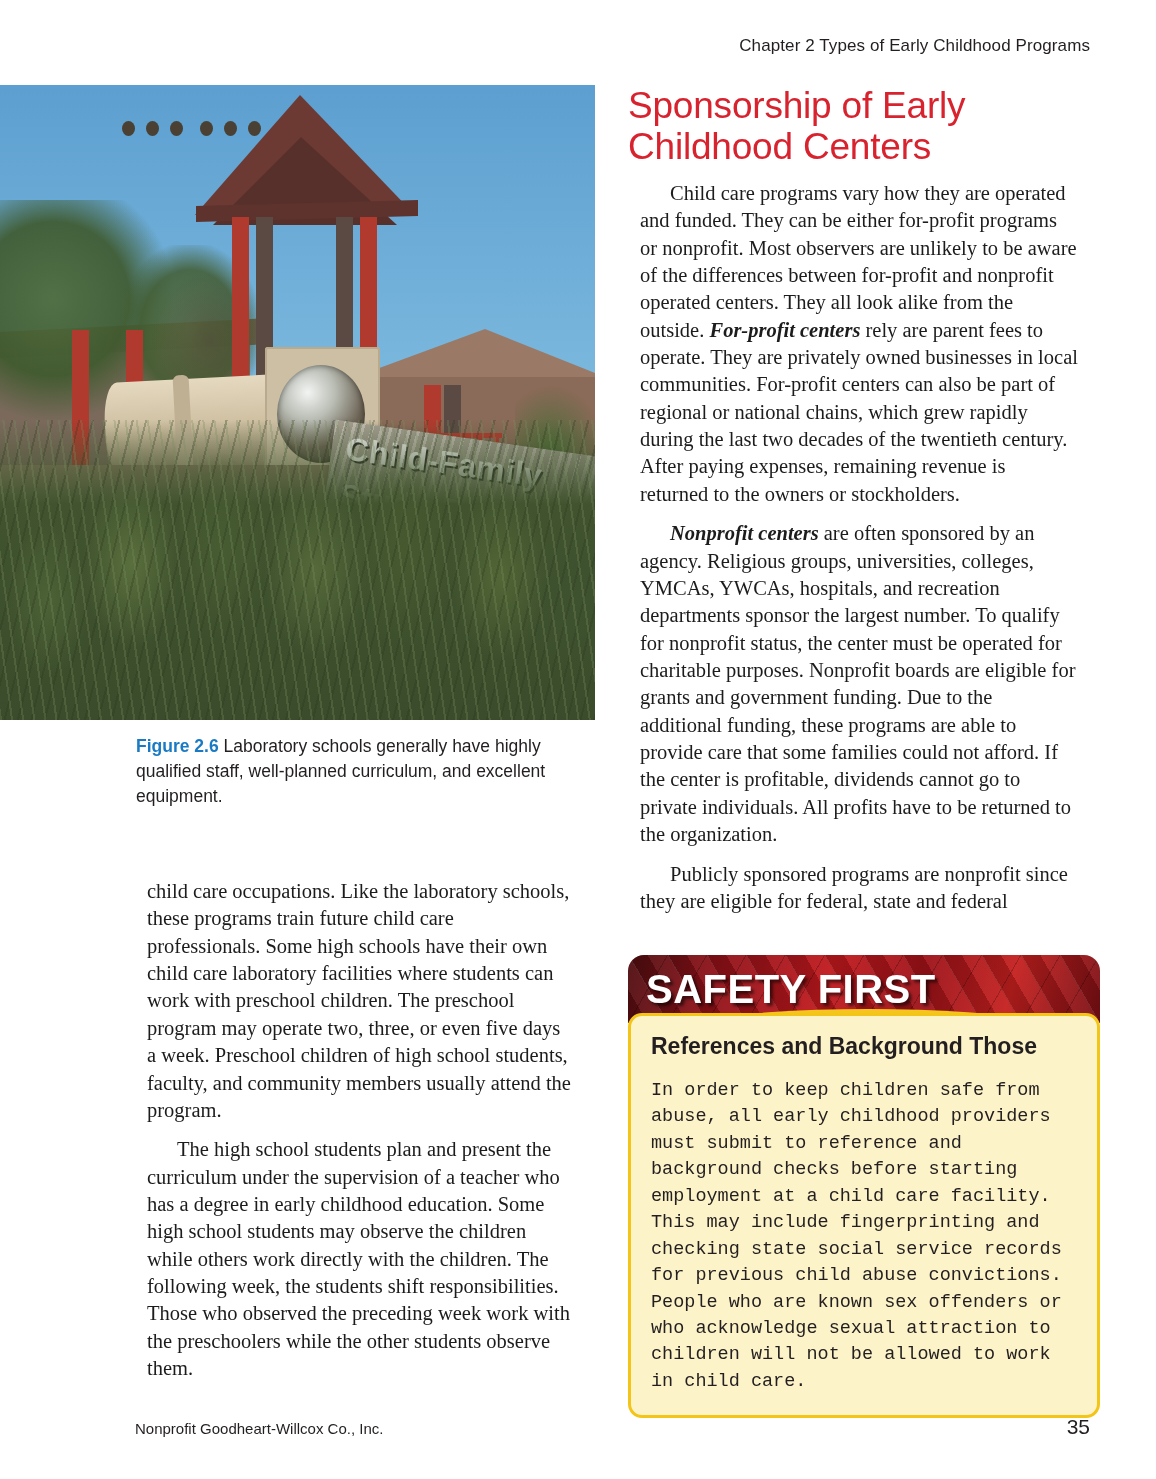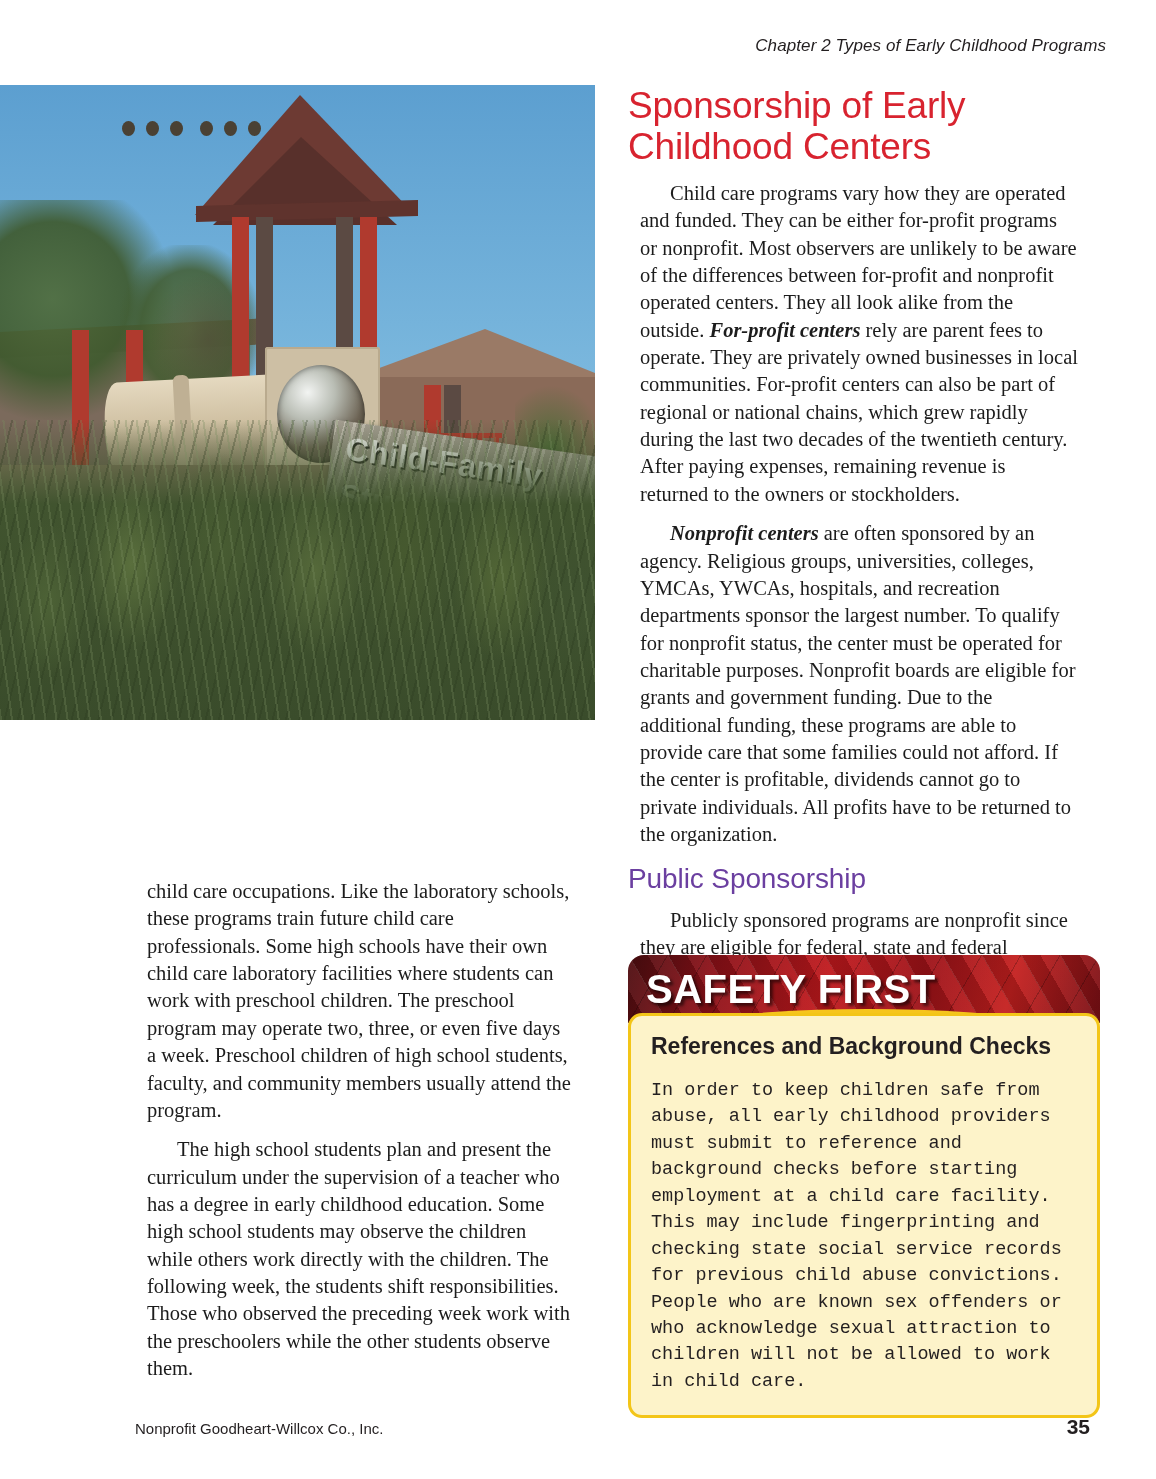--- a/index.html
+++ b/index.html
@@ -14,29 +14,28 @@
     position: relative;
     width: 1156px;
     height: 1479px;
     background: #ffffff;
     overflow: hidden;
   }
 
   
   #running-head {
     position: absolute;
-    left: 16px;
+    left: 0;
     top: 36px;
     width: 1090px;
     text-align: right;
     font-family: "Liberation Sans", sans-serif;
     font-size: 17px;
     color: #231f20;
     letter-spacing: 0.1px;
-    font-style: italic;
   }
 
   
   #figure-block {
     position: absolute;
     left: 0;
     top: 85px;
     width: 595px;
   }
   #photo {
@@ -387,21 +386,21 @@
     top: 1415px;
     display: flex;
     justify-content: space-between;
     align-items: baseline;
     font-family: "Liberation Sans", sans-serif;
     font-size: 15px;
     color: #231f20;
   }
   #page-number {
     font-size: 21px;
-    font-weight: bold;
+    font-weight: normal;
   }
 </style>
 </head>
 <body>
 
 <div id="page">
 
   <div id="running-head">Chapter 2   Types of Early Childhood Programs</div>
 
   <div id="figure-block">
@@ -448,47 +447,49 @@
       <div class="deck"></div>
 
       <div id="photo-sign">
         <div class="signtext">Child-Family</div>
         <div class="signtext">Study Center</div>
       </div>
 
       <div id="bushes"></div>
     </div>
 
+    <div id="figure-caption">
+      <span class="fig-label">Figure 2.6</span><span> Laboratory schools generally have highly qualified staff, well-planned curriculum, and excellent equipment.</span>
+    </div>
   </div>
 
   <div id="left-col" class="col">
     <p class="body">child care occupations. Like the laboratory schools, these programs train future child care professionals. Some high schools have their own child care laboratory facilities where students can work with preschool children. The preschool program may operate two, three, or even five days a week. Preschool children of high school students, faculty, and community members usually attend the program.</p>
     <p class="body indent">The high school students plan and present the curriculum under the supervision of a teacher who has a degree in early childhood education. Some high school students may observe the children while others work directly with the children. The following week, the students shift responsibilities. Those who observed the preceding week work with the preschoolers while the other students observe them.</p>
   </div>
 
   <div id="right-col" class="col">
     <h1 class="section-title">Sponsorship of Early Childhood Centers</h1>
 
     <p class="body indent"><span>Child care programs vary how they are operated and funded. They can be either for-profit programs or nonprofit. Most observers are unlikely to be aware of the differences between for-profit and nonprofit operated centers. They all look alike from the outside. </span><span class="term">For-profit centers</span><span> rely are parent fees to operate. They are privately owned businesses in local communities. For-profit centers can also be part of regional or national chains, which grew rapidly during the last two decades of the twentieth century. After paying expenses, remaining revenue is returned to the owners or stockholders.</span></p>
 
     <p class="body indent"><span class="term">Nonprofit centers</span><span> are often sponsored by an agency. Religious groups, universities, colleges, YMCAs, YWCAs, hospitals, and recreation departments sponsor the largest number. To qualify for nonprofit status, the center must be operated for charitable purposes. Nonprofit boards are eligible for grants and government funding. Due to the additional funding, these programs are able to provide care that some families could not afford. If the center is profitable, dividends cannot go to private individuals. All profits have to be returned to the organization.</span></p>
 
-    <h2 class="sub-title">Public Sponsorship</h2>
 
     <p class="body indent">Publicly sponsored programs are nonprofit since they are eligible for federal, state and federal</p>
   </div>
 
   <div id="safety-box">
     <div id="safety-banner">
       <div class="tri-pattern"></div>
       <div class="banner-title">SAFETY FIRST</div>
       <div class="gold-swoop"></div>
     </div>
     <div id="safety-body">
-      <h3>References and Background Checks</h3>
+      <h3>References and Background Those</h3>
       <p>In order to keep children safe from abuse, all early childhood providers must submit to reference and background checks before starting employment at a child care facility. This may include fingerprinting and checking state social service records for previous child abuse convictions. People who are known sex offenders or who acknowledge sexual attraction to children will not be allowed to work in child care.</p>
     </div>
   </div>
 
   <div id="footer">
     <span>Nonprofit Goodheart-Willcox Co., Inc.</span>
     <span id="page-number">35</span>
   </div>
 
 </div>

